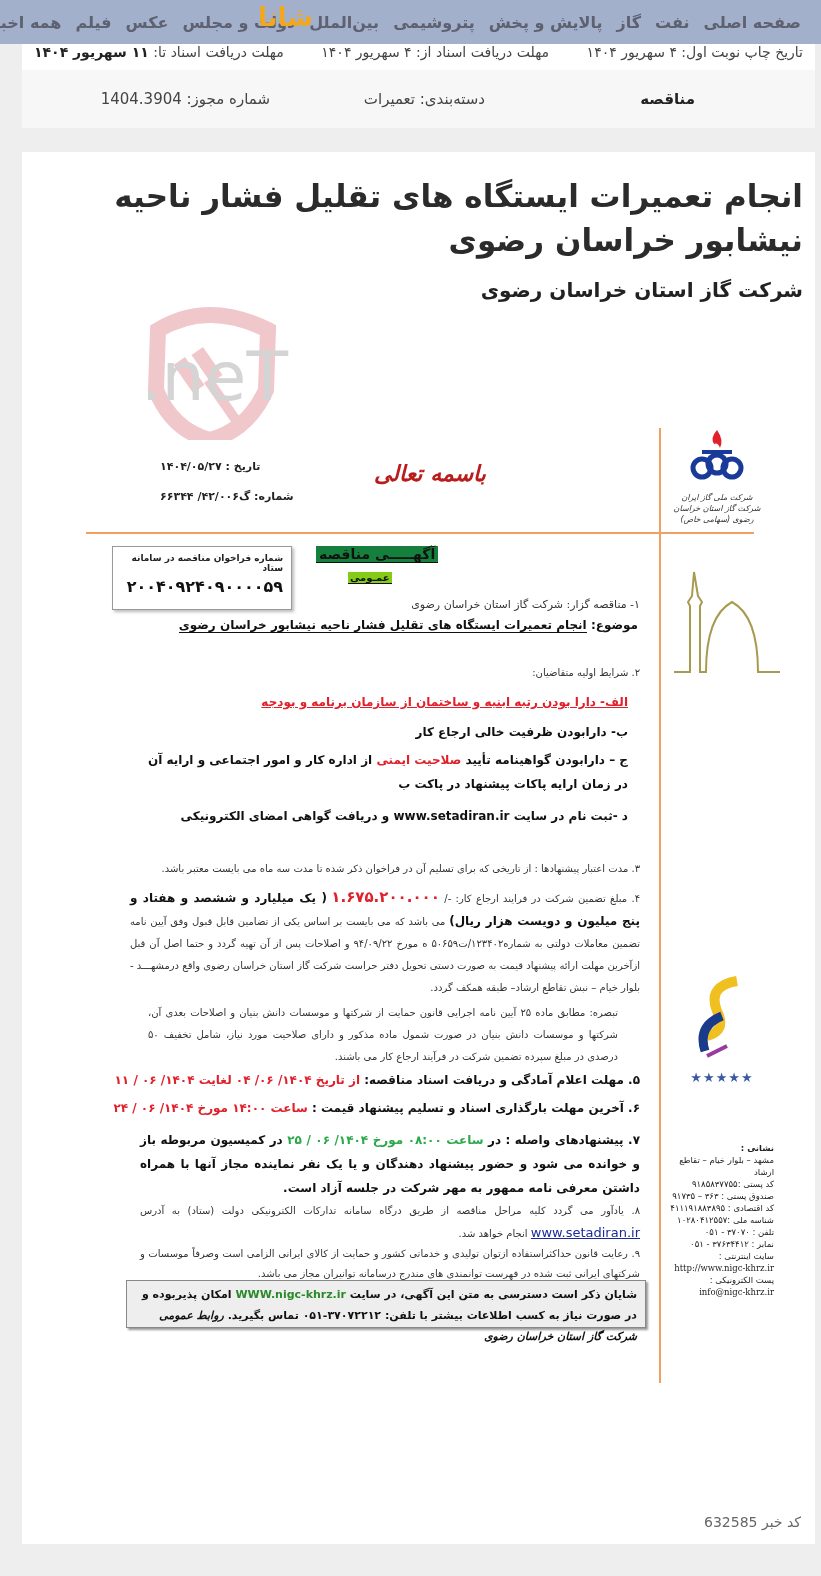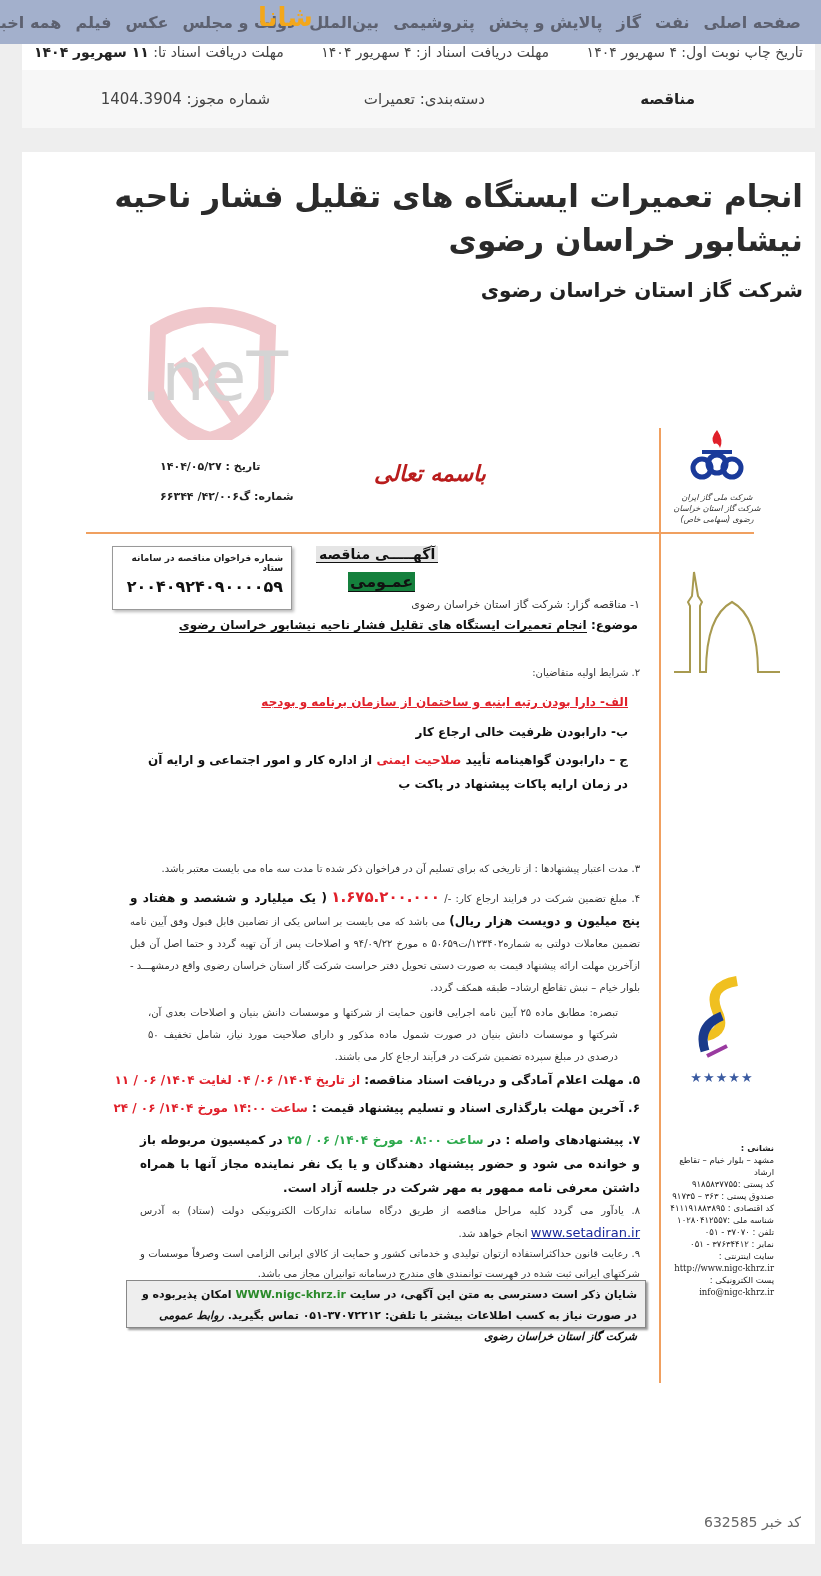--- a/index.html
+++ b/index.html
@@ -34,22 +34,22 @@
   .nigc-logo { position: absolute; left: 583px; top: 0; width: 100px; height: 96px; text-align: center; }
   .nigc-caption { font-size: 8px; color: #333; font-style: italic; line-height: 11px; }
   .basmeh { position: absolute; left: 290px; top: 32px; font-size: 22px; font-family: "DejaVu Serif", serif; font-style: italic; font-weight: bold; color: #b91c1c; }
   .doc-date { position: absolute; left: 76px; top: 32px; font-size: 11px; font-weight: bold; color: #222; }
   .doc-num { position: absolute; left: 76px; top: 62px; font-size: 11px; font-weight: bold; color: #222; }
 
   .staad-box { position: absolute; left: 28px; top: 118px; width: 180px; height: 64px; border: 1px solid #999; box-shadow: 2px 2px 3px #bbb; padding: 6px 8px; background: #fff; }
   .staad-box .lbl { font-size: 9px; font-weight: bold; color: #222; }
   .staad-box .num { font-size: 16px; font-weight: bold; color: #111; letter-spacing: 1px; margin-top: 4px; }
 
-  .agahi { position: absolute; left: 232px; top: 118px; font-size: 14px; font-weight: bold; color: #111; border-bottom: 1px solid #111; background: #e5e5e5; padding: 0 3px; }
-  .omoomi { position: absolute; left: 264px; top: 144px; font-size: 16px; font-weight: bold; color: #111; border-bottom: 1px solid #111; background: #15803d; padding: 0 2px; }
+  .agahi { position: absolute; left: 232px; top: 118px; font-size: 14px; font-weight: bold; color: #111; border-bottom: 1px solid #111; background: #15803d; padding: 0 3px; }
+  .omoomi { position: absolute; left: 264px; top: 144px; font-size: 10px; font-weight: bold; color: #111; border-bottom: 1px solid #111; background: #84cc16; padding: 0 2px; }
 
   .mosemo { position: absolute; right: 134px; top: 170px; font-size: 11px; color: #333; }
   .subject { position: absolute; right: 136px; top: 190px; font-size: 12px; font-weight: bold; color: #111; }
   .subject .u { border-bottom: 1px solid #111; }
 
   .p { position: absolute; color: #222; text-align: justify; }
   .small { font-size: 10px; line-height: 17px; color: #333; }
   .med { font-size: 12px; line-height: 24px; font-weight: bold; color: #111; }
   .red { color: #e0202a; }
   .green { color: #2aa84a; }
@@ -138,20 +138,21 @@
     <div class="agahi">آگهـــــی مناقصه</div>
     <div class="omoomi">عمـومی</div>
 
     <div class="mosemo">۱- مناقصه گزار: شرکت گاز استان خراسان رضوی</div>
     <div class="subject"><span>موضوع:</span> <span class="u">انجام تعمیرات ایستگاه های تقلیل فشار ناحیه نیشابور خراسان رضوی</span></div>
 
     <div class="p small" style="right:134px; top:236px;">۲. شرایط اولیه متقاضیان:</div>
     <div class="p med red" style="right:146px; top:262px; text-decoration:underline;">الف- دارا بودن رتبه ابنیه و ساختمان  از سازمان برنامه و بودجه</div>
     <div class="p med" style="right:146px; top:292px;">ب- دارابودن ظرفیت خالی ارجاع کار</div>
     <div class="p med" style="right:146px; top:320px; width:480px;"><span>ج – دارابودن گواهینامه تأیید</span> <span class="red">صلاحیت ایمنی</span> <span>از اداره کار و امور اجتماعی و ارایه آن در زمان ارایه پاکات پیشنهاد در پاکت ب</span></div>
+    <div class="p med" style="right:146px; top:376px;">د -ثبت نام در سایت www.setadiran.ir  و دریافت گواهی امضای الکترونیکی</div>
 
     <div class="p small" style="right:134px; top:432px; width:500px;">۳.  مدت اعتبار پیشنهادها : از تاریخی که برای تسلیم آن در فراخوان ذکر شده تا مدت سه ماه می بایست معتبر باشد.</div>
 
     <div class="p small" style="right:134px; top:458px; width:510px; line-height:22px;">
       <span>۴.  مبلغ تضمین شرکت در فرایند ارجاع کار: -/</span>
       <b class="red" style="font-size:15px;">۱.۶۷۵.۲۰۰.۰۰۰</b>
       <b style="font-size:12px; color:#111;">( یک میلیارد و ششصد و هفتاد و پنج میلیون و دویست هزار ریال)</b>
       <span>می باشد که می بایست بر اساس یکی از تضامین قابل قبول وفق آیین نامه تضمین معاملات دولتی به شماره۱۲۳۴۰۲/ت۵۰۶۵۹ ه مورخ ۹۴/۰۹/۲۲ و اصلاحات پس از آن تهیه گردد و حتما اصل آن قبل ازآخرین مهلت ارائه پیشنهاد قیمت به صورت دستی تحویل دفتر حراست شرکت گاز استان خراسان رضوی واقع درمشهـــد - بلوار خیام – نبش تقاطع ارشاد– طبقه همکف گردد.</span>
     </div>
 

